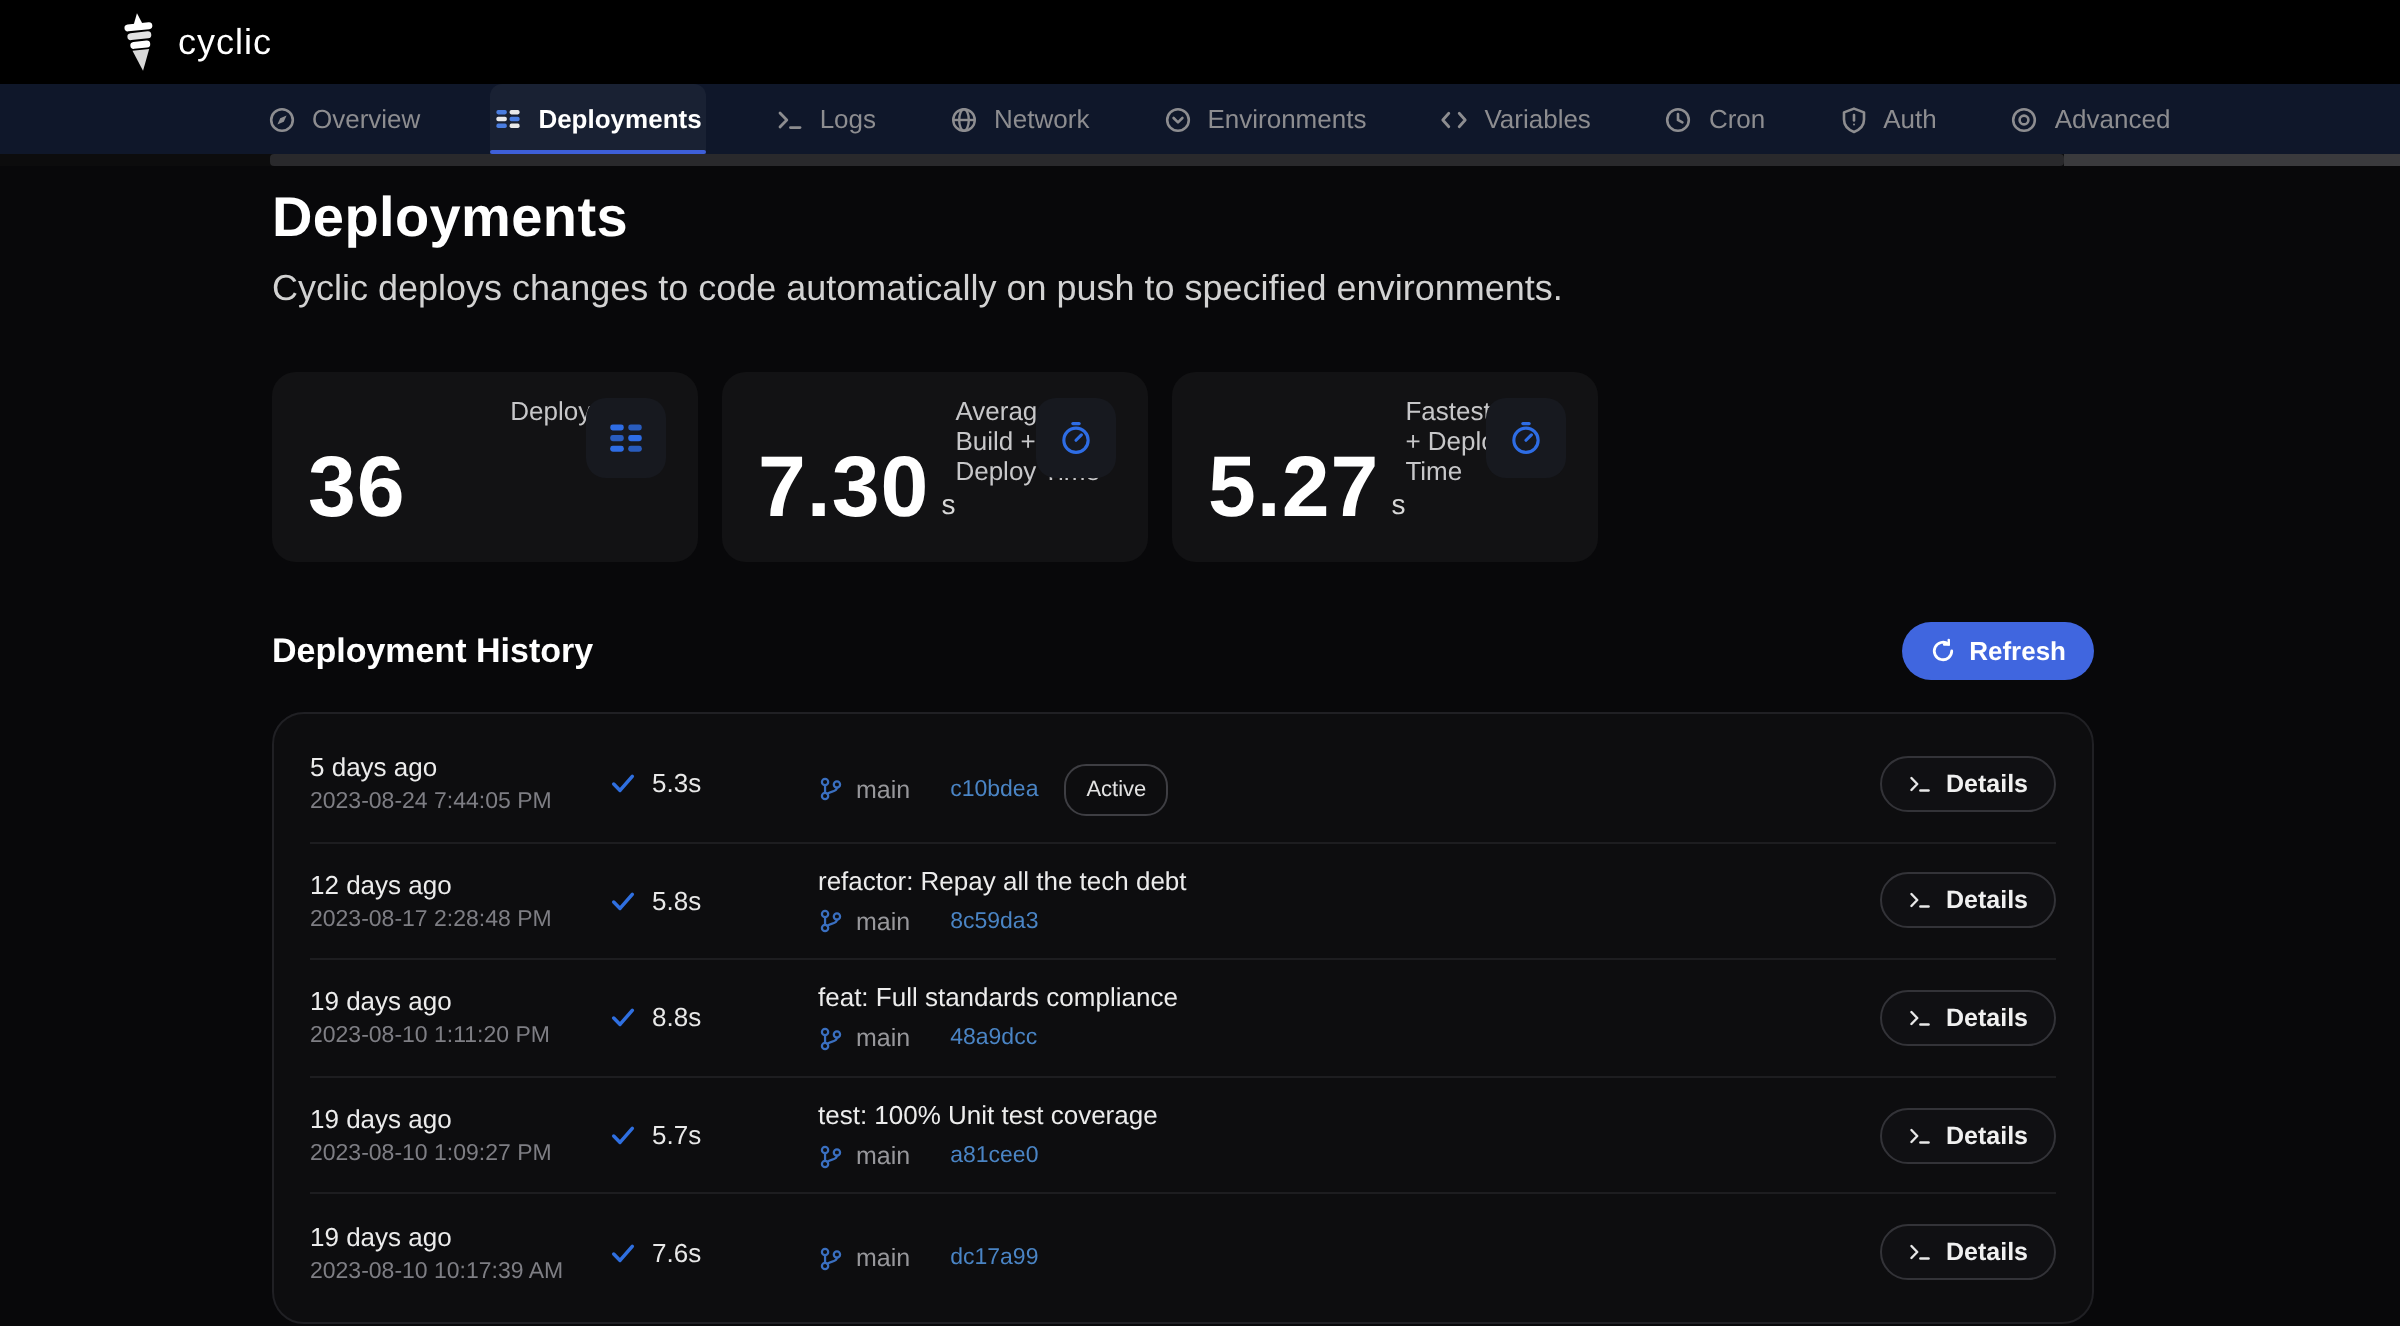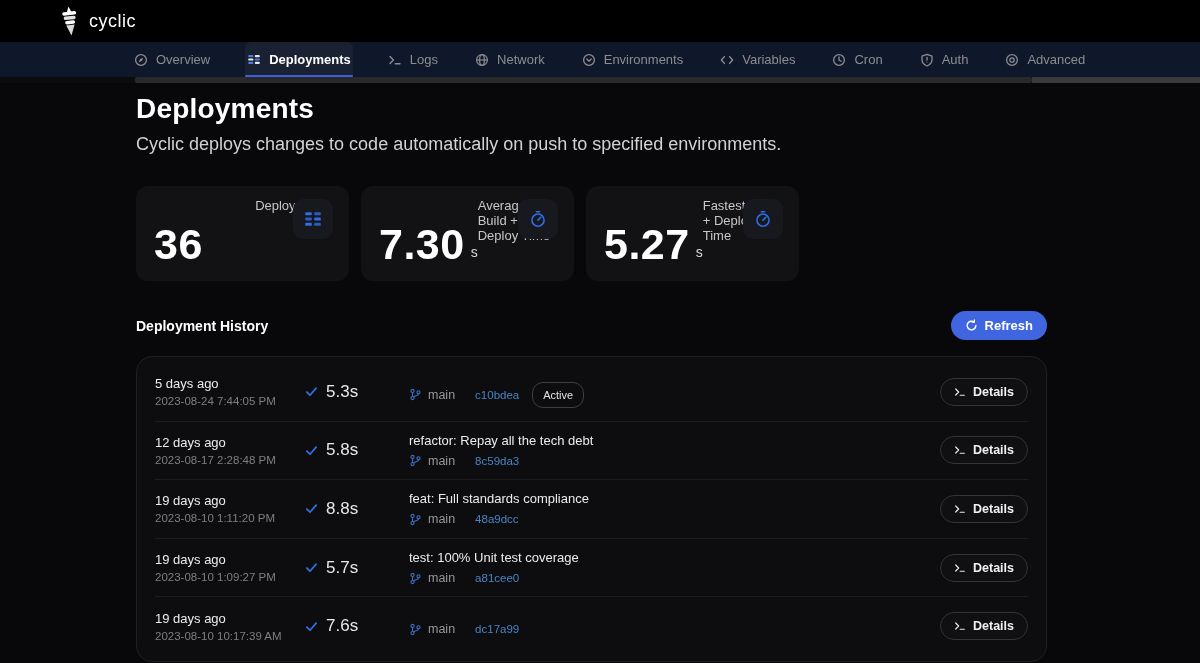--- a/index.html
+++ b/index.html
@@ -77,21 +77,21 @@
   .stat-unit { font-size:14px; color:#d8d8d8; margin-left:6px; margin-bottom:7px; }
   .stat-label { font-size:13px; color:#c7c7c9; }
   .stat-icon-tile {
     position:absolute; top:13px; right:16px; width:40px; height:40px;
     border-radius:10px; background:#17191f;
     display:flex; align-items:center; justify-content:center; color:#2e6de5;
   }
   .stat-icon-tile svg { width:18px; height:18px; }
   
   .history-header { margin-top:30px; display:flex; align-items:center; justify-content:space-between; }
-  .history-title { font-size:14px; font-weight:700; color:#fff; }
+  .history-title { font-size:17px; font-weight:700; color:#fff; }
   .refresh-btn {
     display:flex; align-items:center; gap:7px; height:29px; padding:0 14px;
     background:var(--button-blue,#4066df); border:none; border-radius:15px;
     color:#fff; font-size:13px; font-weight:700; cursor:pointer;
     font-family:inherit;
   }
   .refresh-btn svg { width:13px; height:13px; }
   
   .history-card {
     margin-top:16px; height:306px; background:#0d0d0f;
@@ -103,21 +103,21 @@
     border-bottom:1px solid #1d1d20;
     justify-content:flex-end;
   }
   .dep-row:last-child { border-bottom:none; }
   .col-date { width:150px; }
   .age { font-size:13px; color:#ececec; }
   .timestamp { margin-top:4px; font-size:11.5px; color:#7e7e84; }
   .col-duration { width:104px; display:flex; align-items:center; gap:8px; }
   .check { color:#2f6fe0; display:inline-flex; }
   .check svg { width:13px; height:13px; }
-  .duration { font-size:17px; color:#e8e8e8; }
+  .duration { font-size:13px; color:#e8e8e8; }
   .col-msg { flex:1; }
   .commit-msg { font-size:13px; color:#ececec; }
   .commit-meta { margin-top:6px; display:flex; align-items:center; }
   .branch-icon { color:#3a6fc0; display:inline-flex; margin-right:6px; }
   .branch-icon svg { width:13px; height:13px; }
   .branch-name { font-size:12.5px; color:#97979b; }
   .commit-hash { font-size:11.5px; color:#4a84c4; margin-left:20px; cursor:pointer; }
   .active-badge {
     margin-left:13px; height:20px; display:inline-flex; align-items:center;
     padding:12px 10px; border:1px solid #3e3e43; border-radius:11px;

